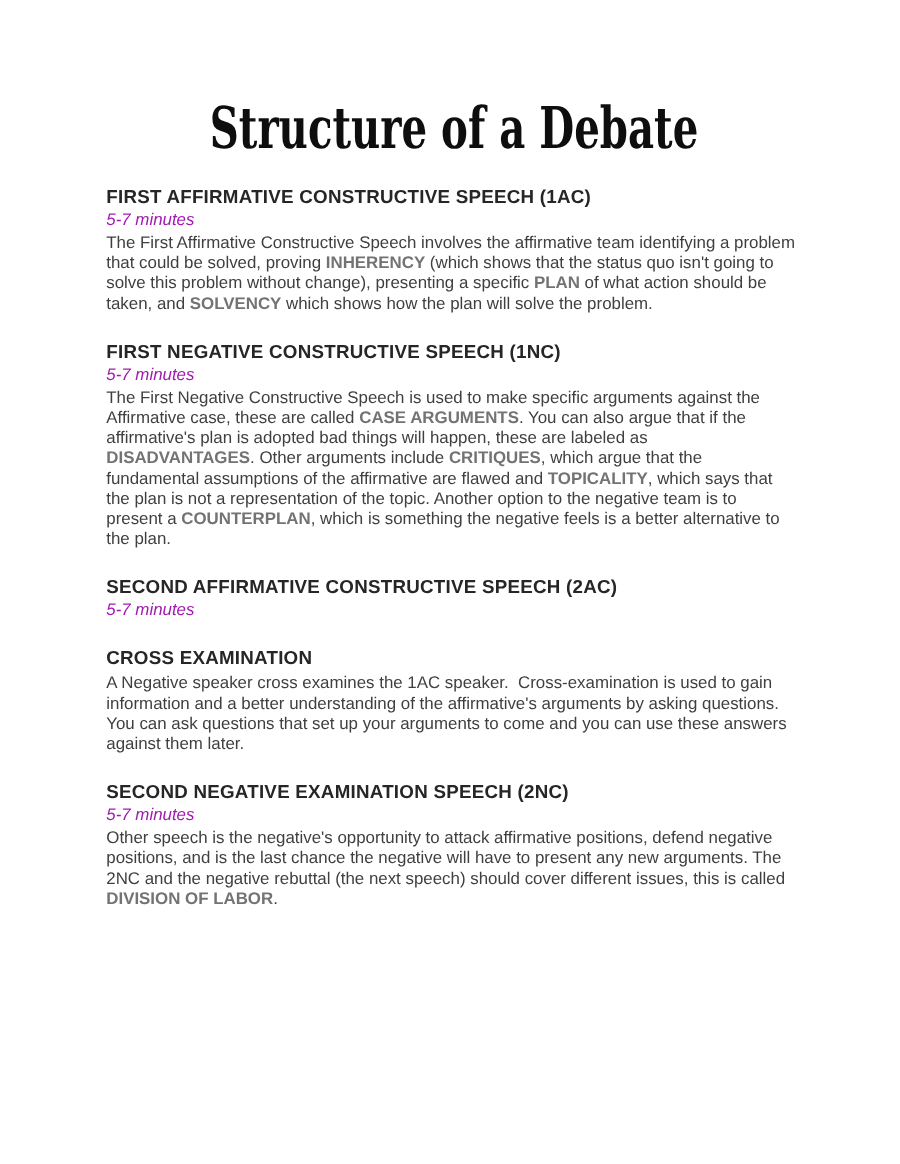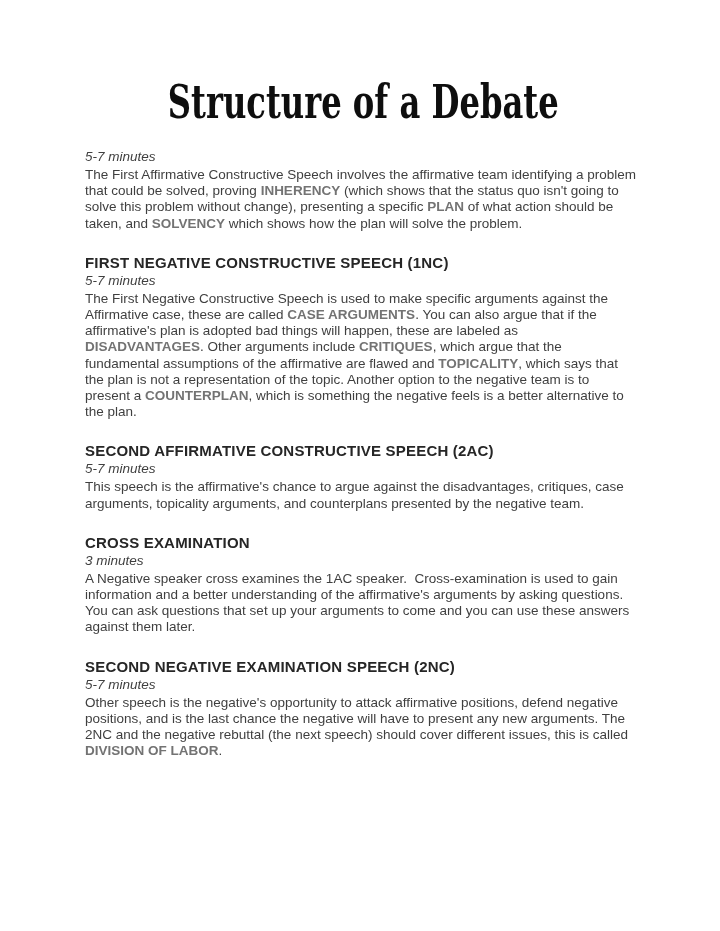--- a/index.html
+++ b/index.html
@@ -42,59 +42,58 @@
     font-size: 15px;
     line-height: 19px;
     font-weight: bold;
     color: #262626;
     letter-spacing: 0.2px;
   }
   .duration {
     font-size: 13.5px;
     line-height: 17px;
     font-style: italic;
-    color: #404040;
+    color: #a21caf;
   }
   .bodytext {
     margin: 2px 0 0 0;
     font-size: 13.5px;
     line-height: 16.2px;
     color: #3f3f3f;
     max-width: 554px;
   }
   .bodytext b {
     color: #737373;
   }
 </style>
 </head>
 <body>
 
 <div class="page">
   <h1 class="title">Structure of a Debate</h1>
   <main class="sections">
   <section class="section">
+    <h2 class="heading">FIRST AFFIRMATIVE CONSTRUCTIVE SPEECH (1AC)</h2>
     <div class="duration">5-7 minutes</div>
     <p class="bodytext"><span>The First Affirmative Constructive Speech involves the affirmative team identifying a problem that could be solved, proving </span><b>INHERENCY</b><span> (which shows that the status quo isn't going to solve this problem without change), presenting a specific </span><b>PLAN</b><span> of what action should be taken, and </span><b>SOLVENCY</b><span> which shows how the plan will solve the problem.</span></p>
   </section>
 
   <section class="section">
     <h2 class="heading">FIRST NEGATIVE CONSTRUCTIVE SPEECH (1NC)</h2>
     <div class="duration">5-7 minutes</div>
     <p class="bodytext"><span>The First Negative Constructive Speech is used to make specific arguments against the Affirmative case, these are called </span><b>CASE ARGUMENTS</b><span>. You can also argue that if the affirmative's plan is adopted bad things will happen, these are labeled as </span><b>DISADVANTAGES</b><span>. Other arguments include </span><b>CRITIQUES</b><span>, which argue that the fundamental assumptions of the affirmative are flawed and </span><b>TOPICALITY</b><span>, which says that the plan is not a representation of the topic. Another option to the negative team is to present a </span><b>COUNTERPLAN</b><span>, which is something the negative feels is a better alternative to the plan.</span></p>
   </section>
 
   <section class="section">
     <h2 class="heading">SECOND AFFIRMATIVE CONSTRUCTIVE SPEECH (2AC)</h2>
     <div class="duration">5-7 minutes</div>
-    <p class="bodytext"><span>This speech is the affirmative's chance to argue against the disadvantages, critiques, case arguments, topicality arguments, and counterplans presented by the negative team.</span></p>
   </section>
 
   <section class="section">
     <h2 class="heading">CROSS EXAMINATION</h2>
-    <div class="duration">3 minutes</div>
     <p class="bodytext"><span>A Negative speaker cross examines the 1AC speaker.&nbsp; Cross-examination is used to gain information and a better understanding of the affirmative's arguments by asking questions. You can ask questions that set up your arguments to come and you can use these answers against them later.</span></p>
   </section>
 
   <section class="section">
     <h2 class="heading">SECOND NEGATIVE EXAMINATION SPEECH (2NC)</h2>
     <div class="duration">5-7 minutes</div>
     <p class="bodytext"><span>Other speech is the negative's opportunity to attack affirmative positions, defend negative positions, and is the last chance the negative will have to present any new arguments. The 2NC and the negative rebuttal (the next speech) should cover different issues, this is called </span><b>DIVISION OF LABOR</b><span>.</span></p>
   </section>
 </main>
 </div>

